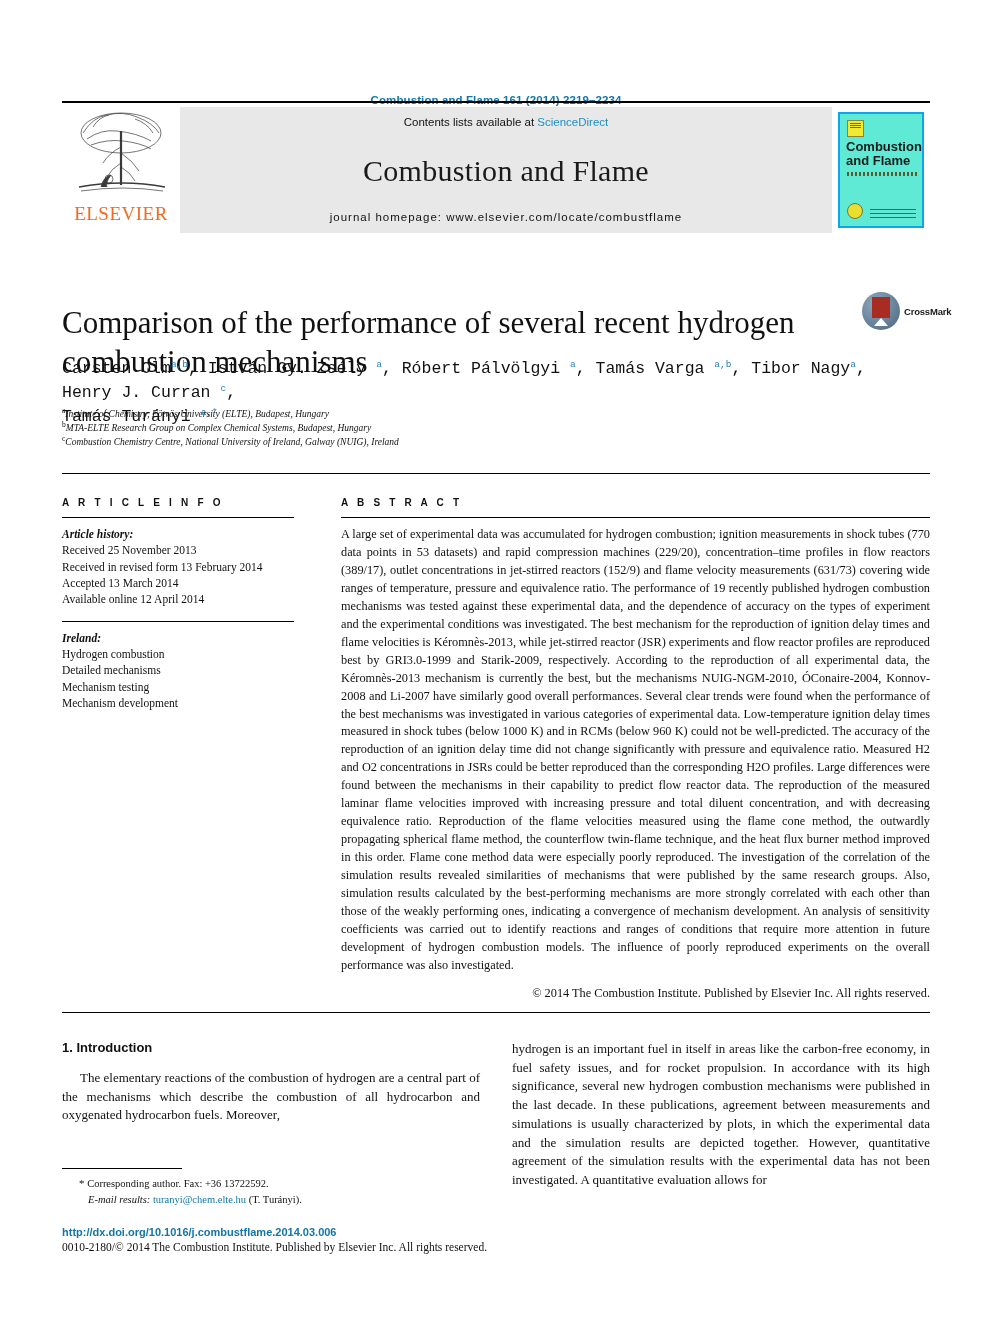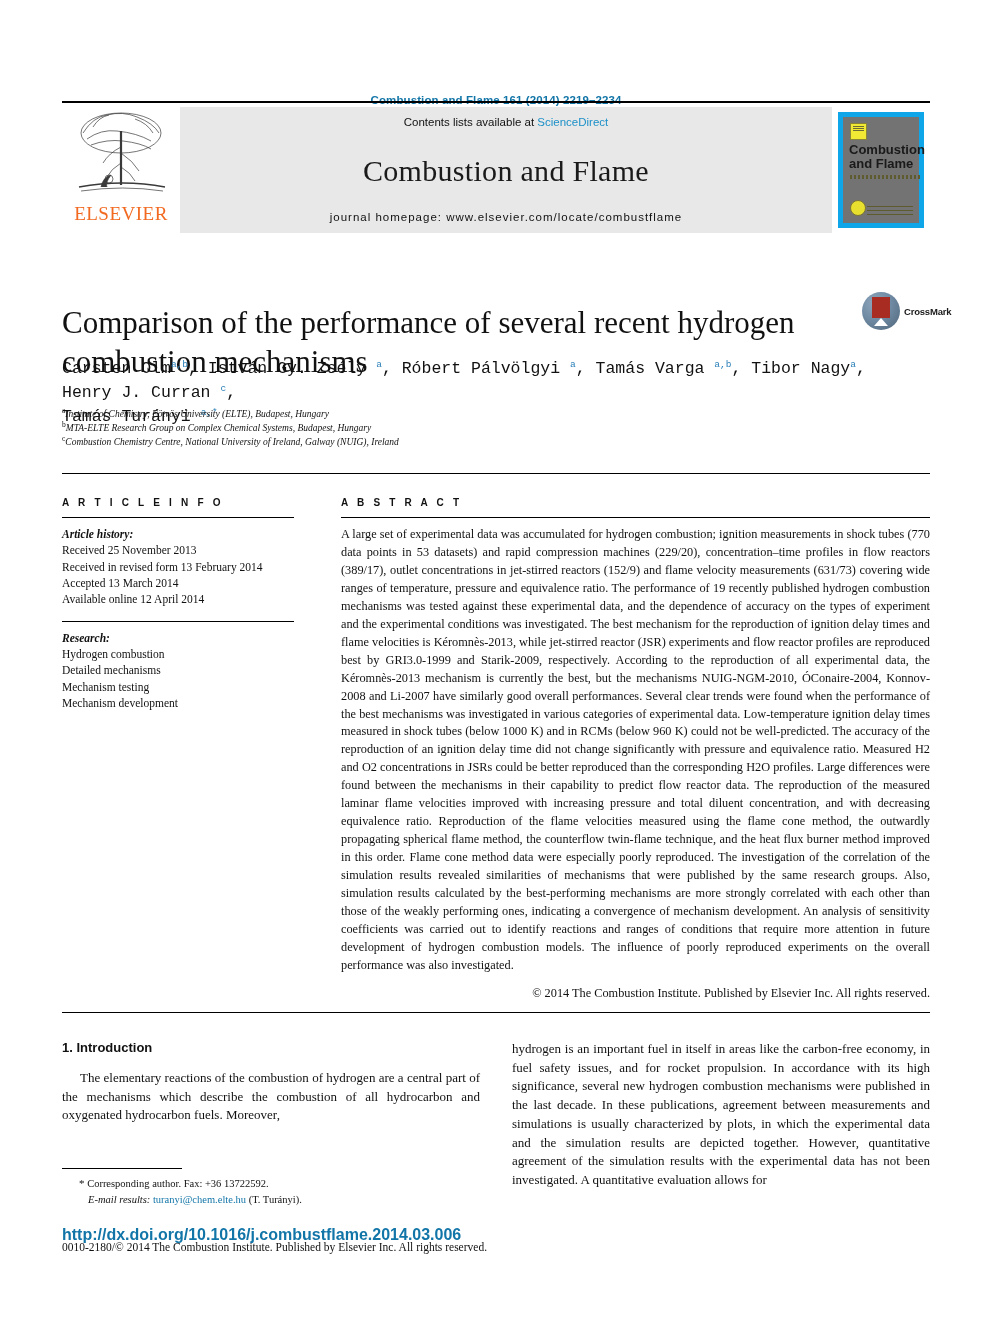--- a/index.html
+++ b/index.html
@@ -115,24 +115,24 @@
     width: 98px;
     background: #ffffff;
     position: relative;
     display: flex;
     align-items: center;
     justify-content: center;
   }
   .cover-inner {
     width: 86px;
     height: 116px;
-    background: #737373;
+    background: #5eead4;
     position: relative;
     box-sizing: border-box;
-    border: 5px solid #0ea5e9;
+    border: 2px solid #0ea5e9;
   }
   .cover-badge {
     position: absolute;
     left: 7px; top: 6px;
     width: 15px; height: 15px;
     background: #f2e935;
     border: 1px solid #8a8438;
   }
   .cover-badge::before {
     content: "";
@@ -370,21 +370,21 @@
     line-height: 1.5;
     color: #111;
   }
   .footnote .star { font-size: 11px; }
   .footnote .em { font-style: italic; }
   .link { color: #1275a8; }
   .doi-line {
     position: absolute;
     left: 62px; top: 1226px;
     font-family: "Liberation Sans", sans-serif;
-    font-size: 16px;
+    font-size: 11px;
     font-weight: bold;
     color: #1275a8;
   }
   .issn-line {
     position: absolute;
     left: 62px; top: 1241px;
     font-family: "Liberation Serif", serif;
     font-size: 11.5px;
     color: #111;
   }
@@ -473,21 +473,21 @@
     <div class="info-body">
       <div class="it">Article history:</div>
       <div>Received 25 November 2013</div>
       <div>Received in revised form 13 February 2014</div>
       <div>Accepted 13 March 2014</div>
       <div>Available online 12 April 2014</div>
     </div>
     <div class="kw-block">
       <div class="hr-thin"></div>
       <div class="info-body">
-        <div class="it">Research:</div>
+        <div class="it">Ireland:</div>
         <div>Hydrogen combustion</div>
         <div>Detailed mechanisms</div>
         <div>Mechanism testing</div>
         <div>Mechanism development</div>
       </div>
     </div>
   </div>
 
   <div class="abs-col">
     <div class="sec-head">A B S T R A C T</div>

